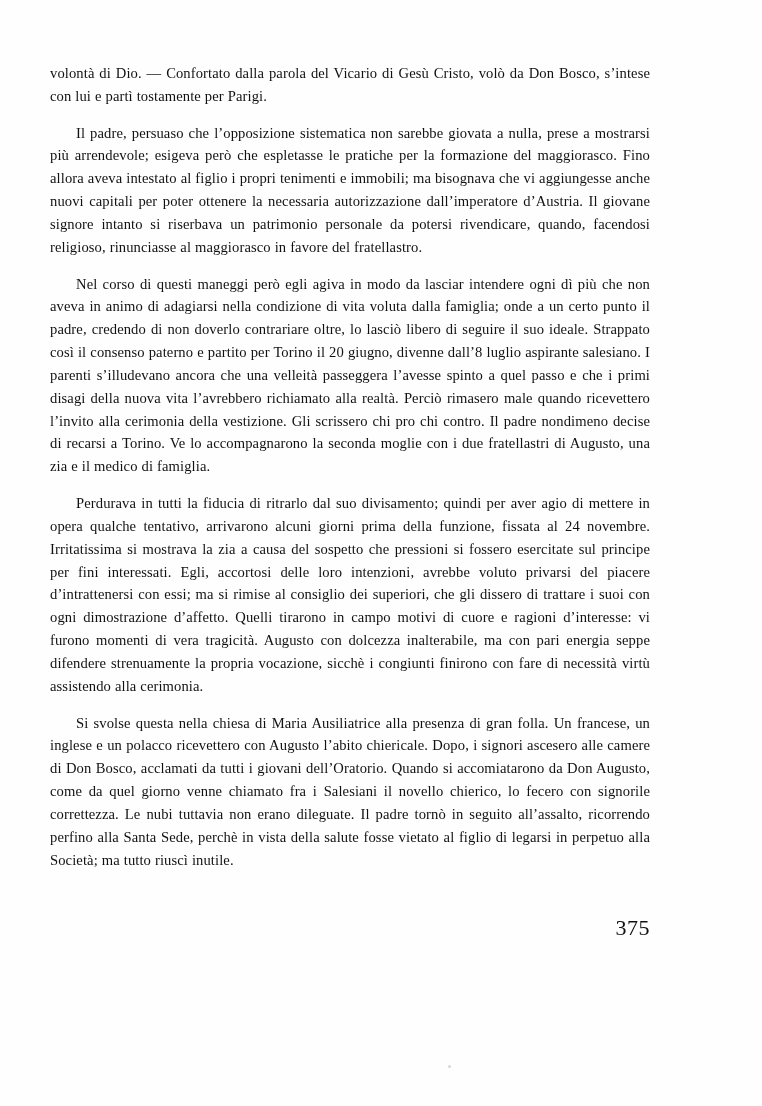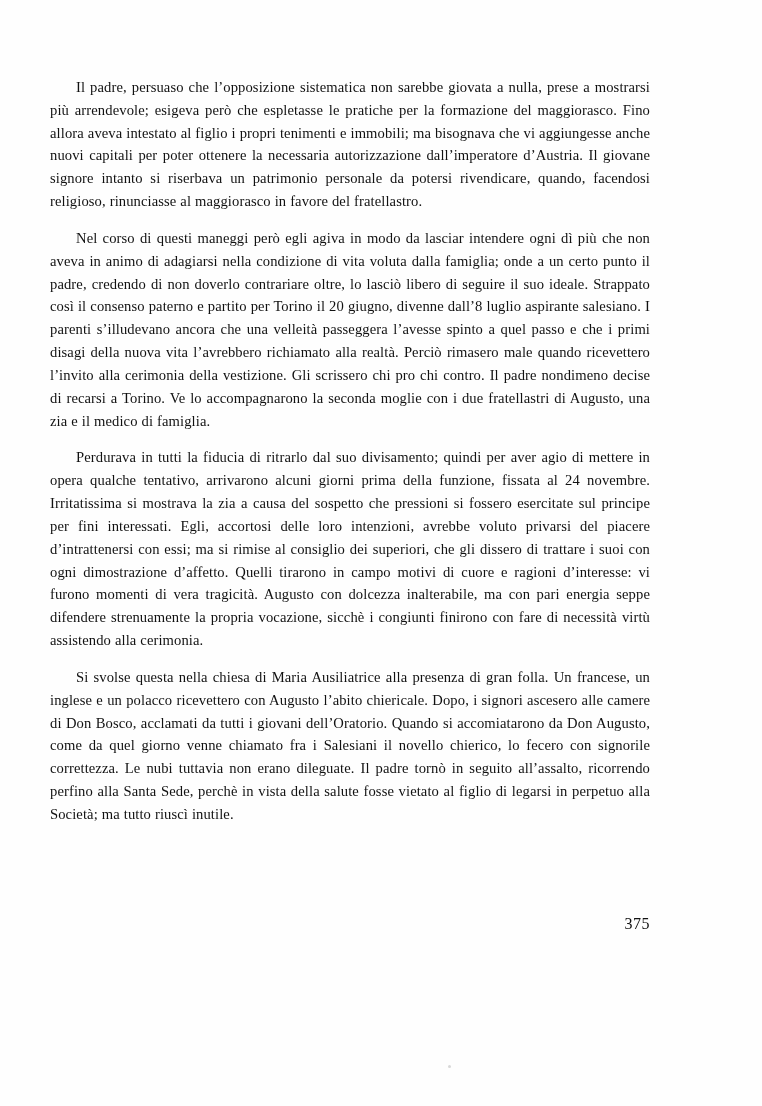--- a/index.html
+++ b/index.html
@@ -39,40 +39,41 @@
     word-spacing: 0.2px;
   }
   p.indent {
     text-indent: 26px;
     margin-top: 14px;
   }
   .pagenum {
     position: absolute;
     right: 112px;
     top: 915px;
-    font-size: 16px;
+    font-size: 22px;
     font-family: "Liberation Serif", serif;
     letter-spacing: 0.5px;
   }
   .dot {
     position: absolute;
     left: 448px;
     top: 1065px;
     width: 3px;
     height: 3px;
     background: #d8d8d8;
     border-radius: 50%;
   }
 </style>
 </head>
 <body>
 
 <div class="page">
 
   <div class="text-column">
+    <p class="para">volontà di Dio. — Confortato dalla parola del Vicario di Gesù Cristo, volò da Don Bosco, s’intese con lui e partì tostamente per Parigi.</p>
     <p class="para indent">Il padre, persuaso che l’opposizione sistematica non sarebbe giovata a nulla, prese a mostrarsi più arrendevole; esigeva però che espletasse le pratiche per la formazione del maggiorasco. Fino allora aveva intestato al figlio i propri tenimenti e immobili; ma bisognava che vi aggiungesse anche nuovi capitali per poter ottenere la necessaria autorizzazione dall’imperatore d’Austria. Il giovane signore intanto si riserbava un patrimonio personale da potersi rivendicare, quando, facendosi religioso, rinunciasse al maggiorasco in favore del fratellastro.</p>
     <p class="para indent">Nel corso di questi maneggi però egli agiva in modo da lasciar intendere ogni dì più che non aveva in animo di adagiarsi nella condizione di vita voluta dalla famiglia; onde a un certo punto il padre, credendo di non doverlo contrariare oltre, lo lasciò libero di seguire il suo ideale. Strappato così il consenso paterno e partito per Torino il 20 giugno, divenne dall’8 luglio aspirante salesiano. I parenti s’illudevano ancora che una velleità passeggera l’avesse spinto a quel passo e che i primi disagi della nuova vita l’avrebbero richiamato alla realtà. Perciò rimasero male quando ricevettero l’invito alla cerimonia della vestizione. Gli scrissero chi pro chi contro. Il padre nondimeno decise di recarsi a Torino. Ve lo accompagnarono la seconda moglie con i due fratellastri di Augusto, una zia e il medico di famiglia.</p>
     <p class="para indent">Perdurava in tutti la fiducia di ritrarlo dal suo divisamento; quindi per aver agio di mettere in opera qualche tentativo, arrivarono alcuni giorni prima della funzione, fissata al 24 novembre. Irritatissima si mostrava la zia a causa del sospetto che pressioni si fossero esercitate sul principe per fini interessati. Egli, accortosi delle loro intenzioni, avrebbe voluto privarsi del piacere d’intrattenersi con essi; ma si rimise al consiglio dei superiori, che gli dissero di trattare i suoi con ogni dimostrazione d’affetto. Quelli tirarono in campo motivi di cuore e ragioni d’interesse: vi furono momenti di vera tragicità. Augusto con dolcezza inalterabile, ma con pari energia seppe difendere strenuamente la propria vocazione, sicchè i congiunti finirono con fare di necessità virtù assistendo alla cerimonia.</p>
     <p class="para indent">Si svolse questa nella chiesa di Maria Ausiliatrice alla presenza di gran folla. Un francese, un inglese e un polacco ricevettero con Augusto l’abito chiericale. Dopo, i signori ascesero alle camere di Don Bosco, acclamati da tutti i giovani dell’Oratorio. Quando si accomiatarono da Don Augusto, come da quel giorno venne chiamato fra i Salesiani il novello chierico, lo fecero con signorile correttezza. Le nubi tuttavia non erano dileguate. Il padre tornò in seguito all’assalto, ricorrendo perfino alla Santa Sede, perchè in vista della salute fosse vietato al figlio di legarsi in perpetuo alla Società; ma tutto riuscì inutile.</p>
   </div>
 
   <div class="pagenum">375</div>
   <div class="dot"></div>
 
 </div>

